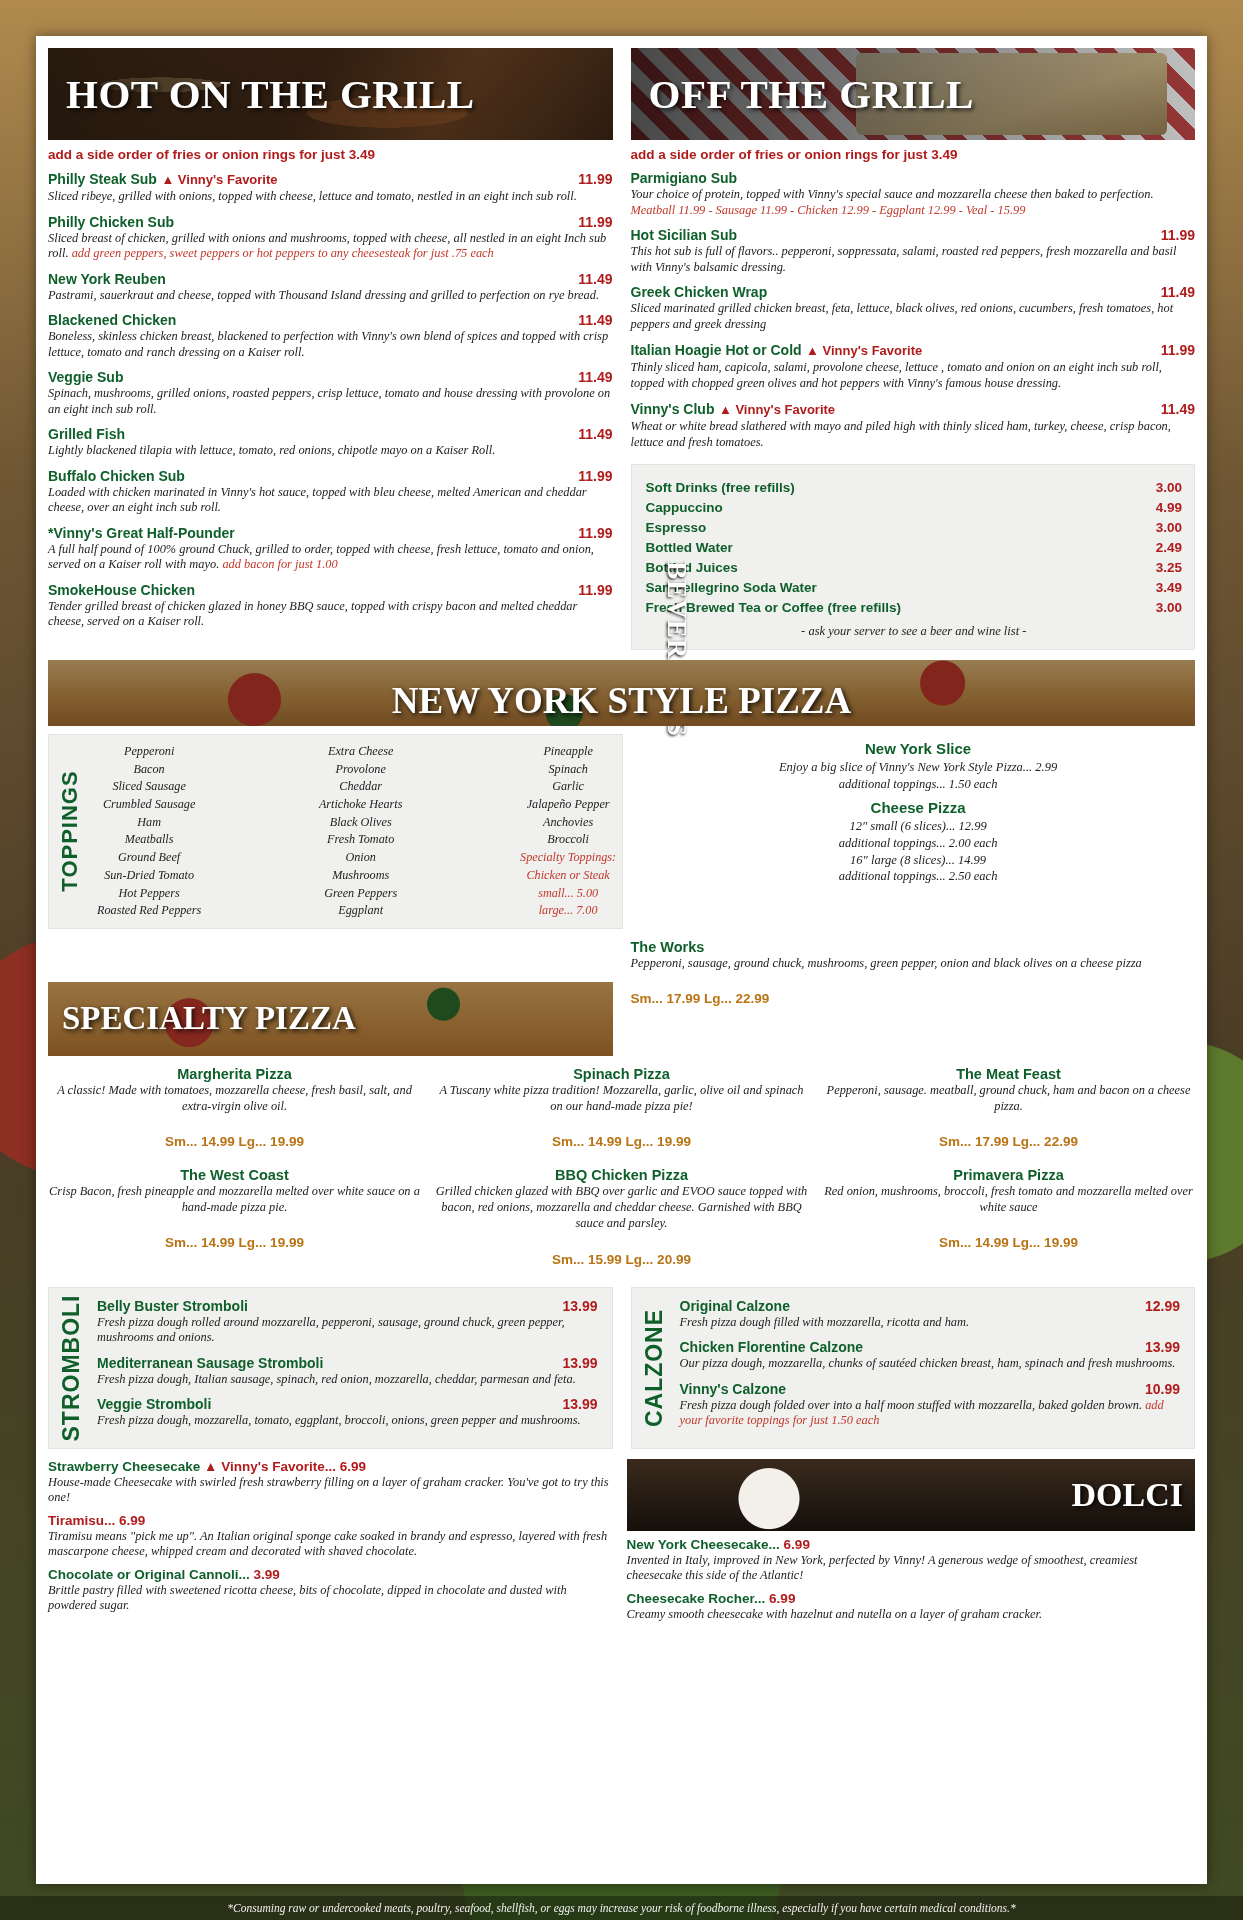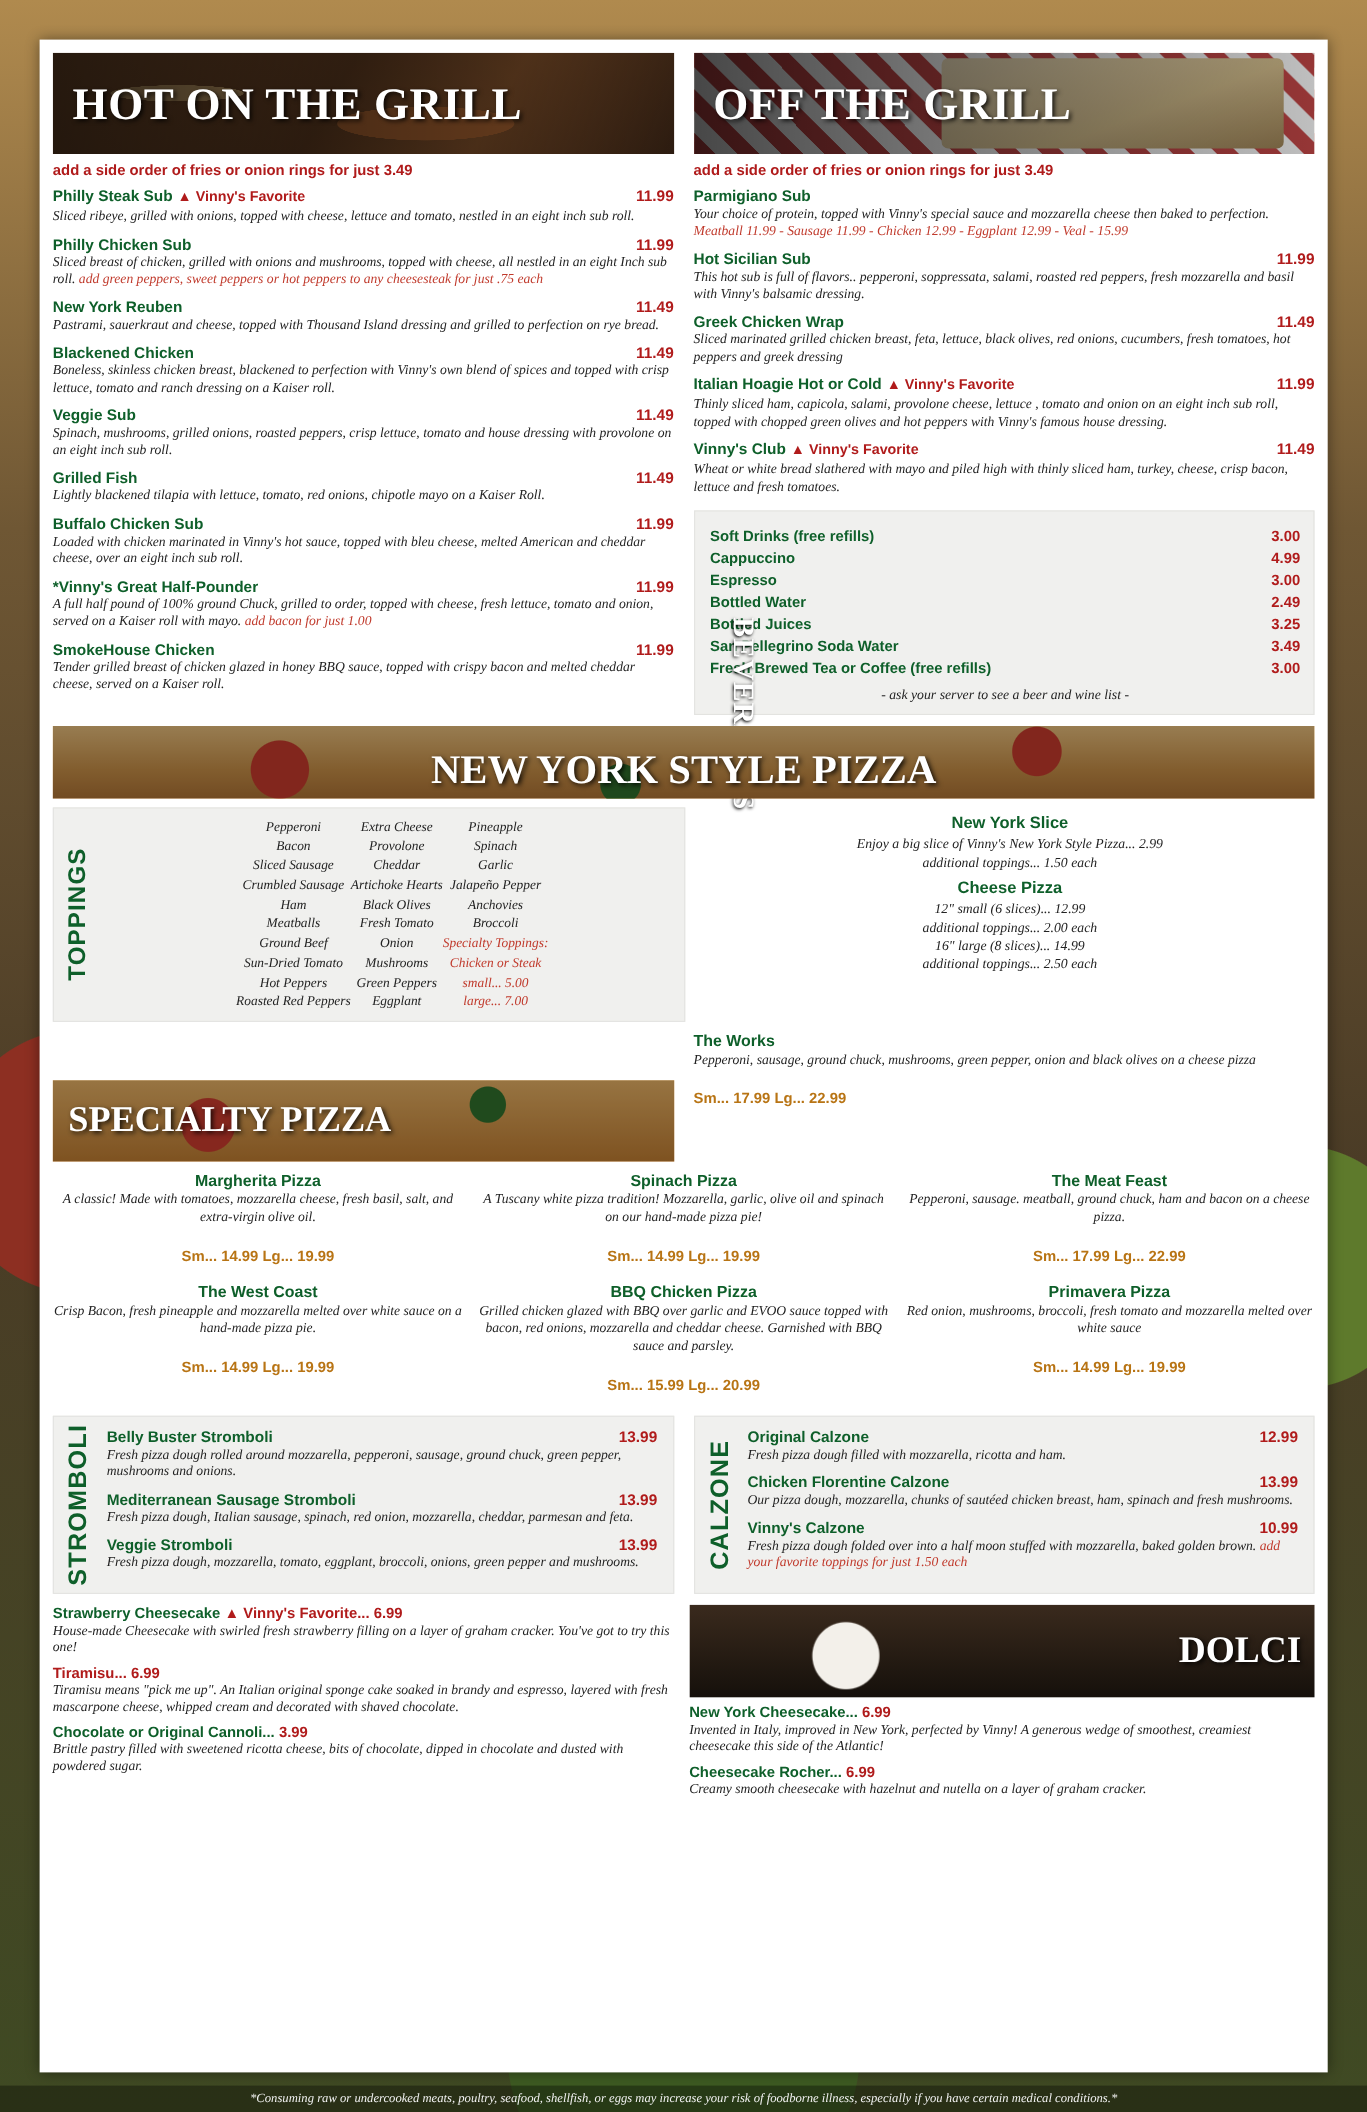--- a/index.html
+++ b/index.html
@@ -118,21 +118,21 @@
   
   .topp-wrap{display:flex;gap:18px;padding:8px 12px 0 12px;}
   .topp-box{flex:1.05;background:#f0f0ee;border:1px solid #e3e3e0;display:flex;}
   .topp-title{
     width:42px;position:relative;
   }
   .topp-title span{
     position:absolute;left:50%;top:50%;transform:translate(-50%,-50%) rotate(-90deg);
     font-weight:700;font-size:22px;color:#0e5f2a;letter-spacing:1px;white-space:nowrap;
   }
-  .topp-cols{flex:1;display:flex;justify-content:center;padding:8px 6px;}
+  .topp-cols{flex:1;display:flex;justify-content:space-between;padding:8px 6px;}
   .topp-col{font-family:"Liberation Serif",serif;font-style:italic;font-size:12.2px;text-align:center;line-height:1.45;color:#222;}
   .topp-col .spec{color:#c0392b;}
   .slice-box{flex:1;padding:6px 4px 0 4px;text-align:center;}
   .slice-h{color:#0e5f2a;font-weight:700;font-size:15px;margin-bottom:2px;}
   .slice-d{font-family:"Liberation Serif",serif;font-style:italic;font-size:12.5px;color:#222;line-height:1.35;}
 
   
   .sp-head{display:flex;gap:18px;padding:8px 12px 0 12px;align-items:stretch;}
   .sp-banner{
     flex:1;height:74px;position:relative;overflow:hidden;
@@ -163,21 +163,21 @@
     position:absolute;left:50%;top:50%;transform:translate(-50%,-50%) rotate(-90deg);
     font-weight:700;font-size:23px;color:#0e5f2a;letter-spacing:1px;white-space:nowrap;
   }
   .sc-items{flex:1;padding:10px 14px 10px 4px;}
 
   
   .dolci-wrap{display:flex;gap:10px;padding:10px 12px 0 12px;}
   .dolci-left{flex:1;}
   .dolci-right{flex:1;}
   .dolci-banner{
-    height:84px;position:relative;overflow:hidden;margin-bottom:6px;
+    height:72px;position:relative;overflow:hidden;margin-bottom:6px;
     background:
       radial-gradient(circle at 25% 55%, #f3f0ea 0 30px, transparent 31px),
       radial-gradient(circle at 26% 45%, #c9566a 0 16px, transparent 17px),
       linear-gradient(180deg,#3a2a1d,#15100b);
   }
   .dolci-banner h2{
     position:absolute;right:12px;top:50%;transform:translateY(-50%);
     margin:0;font-family:"Liberation Serif",serif;font-weight:700;font-size:34px;color:#fff;
     text-shadow:2px 2px 5px rgba(0,0,0,.9);
   }

